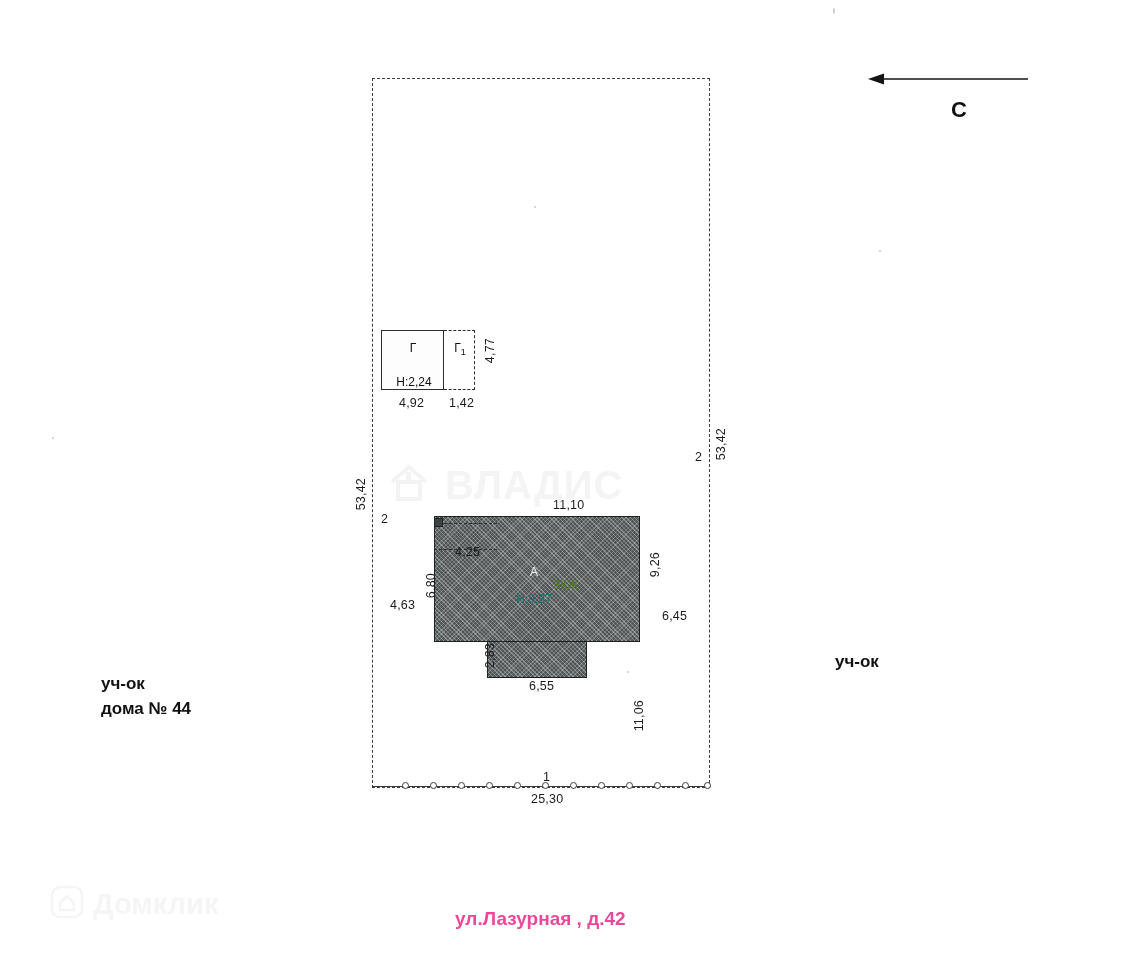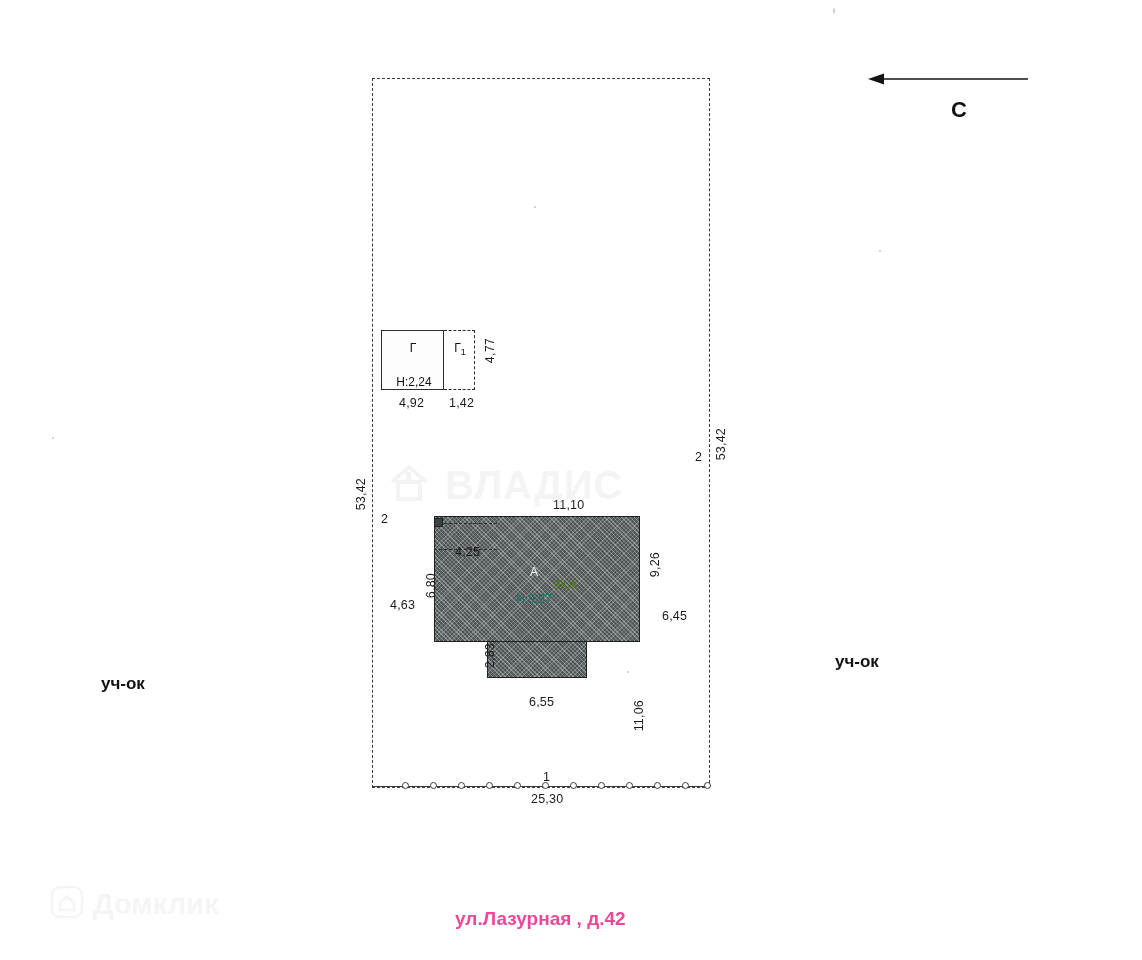--- a/index.html
+++ b/index.html
@@ -267,25 +267,26 @@
   <div class="abs lbl" style="left:544px; top:578px; width:44px; color:#4d7c0f;">3КЖ</div>
   <div class="abs lbl" style="left:506px; top:592px; width:56px; color:#0f766e;">H:9,37</div>
 
   <div class="abs dim" style="left:553px; top:498px;">11,10</div>
   <div class="abs dim" style="left:455px; top:533px;margin-top:12px;">4,25</div>
   <div class="abs dim-v" style="left:424px; top:573px;">6,80</div>
   <div class="abs dim" style="left:390px; top:598px;">4,63</div>
   <div class="abs dim-v" style="left:648px; top:552px;">9,26</div>
   <div class="abs dim" style="left:662px; top:609px;">6,45</div>
   <div class="abs dim-v" style="left:483px; top:643px;">2,83</div>
-  <div class="abs dim" style="left:529px; top:679px;margin-top:16px;">6,55</div>
+  <div class="abs dim" style="left:529px; top:679px;">6,55</div>
   <div class="abs dim-v" style="left:632px; top:700px;">11,06</div>
 
   <div class="abs neighbour" style="left:101px; top:672px; width:200px;">
     <div>уч-ок</div>
+    <div>дома № 44</div>
   </div>
   <div class="abs neighbour" style="left:835px; top:650px; width:210px;">
     <div>уч-ок</div>
   </div>
 
   <div class="abs" id="street-title">ул.Лазурная , д.42</div>
 
   <div class="abs" id="wm-vladis">
     <span>
       <svg width="46" height="46" viewBox="0 0 46 46">

